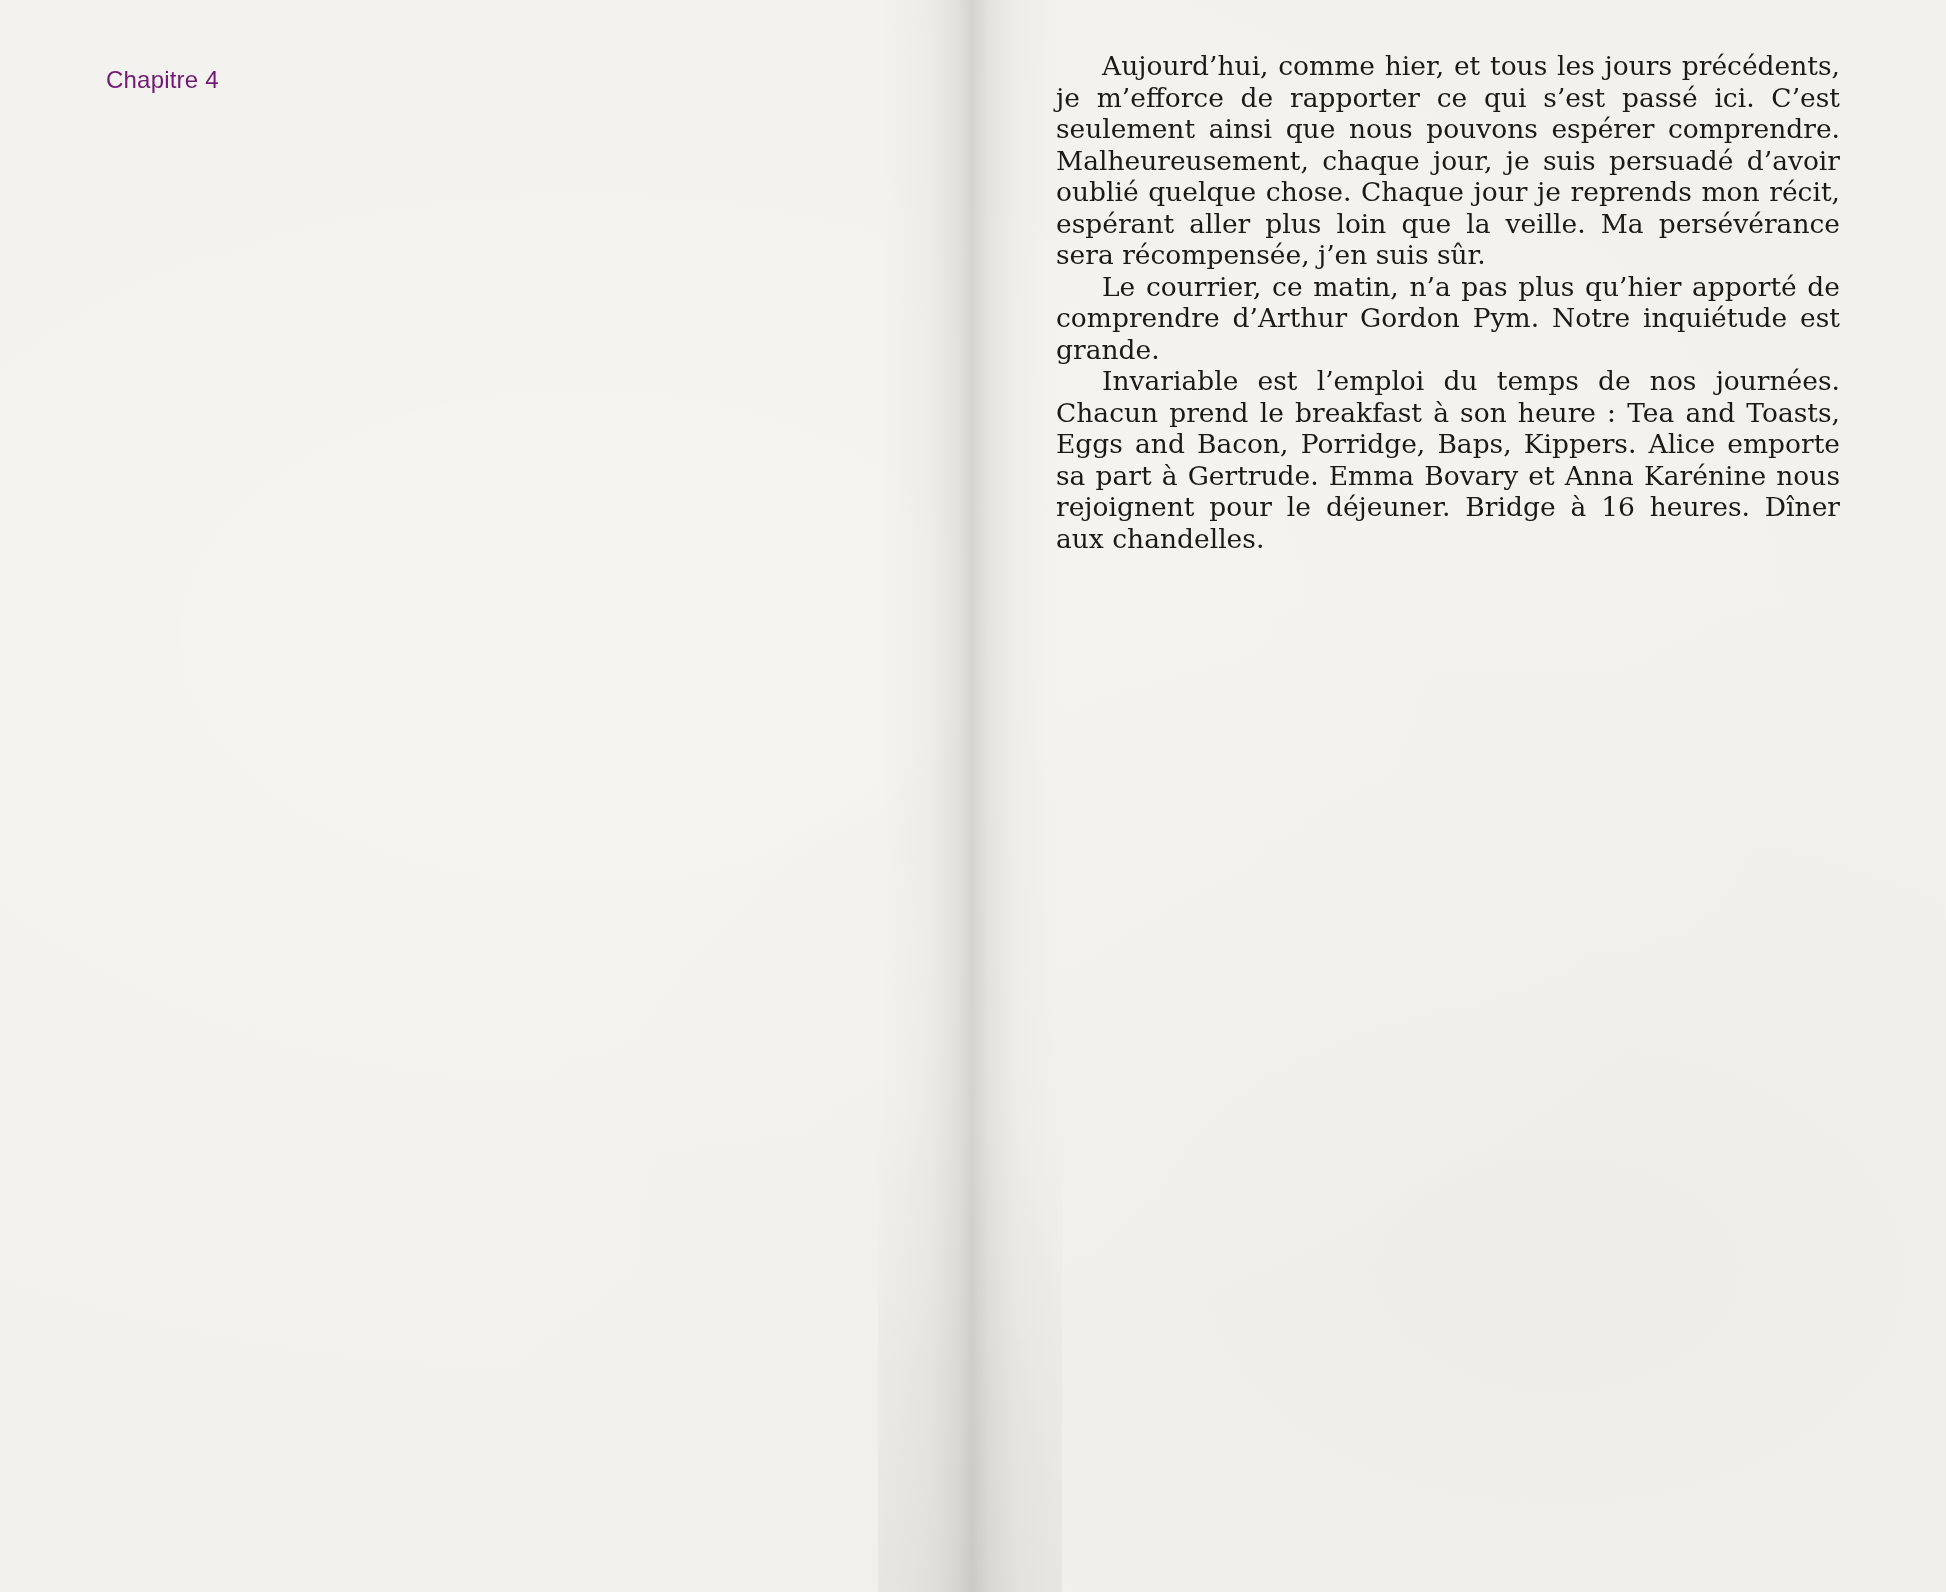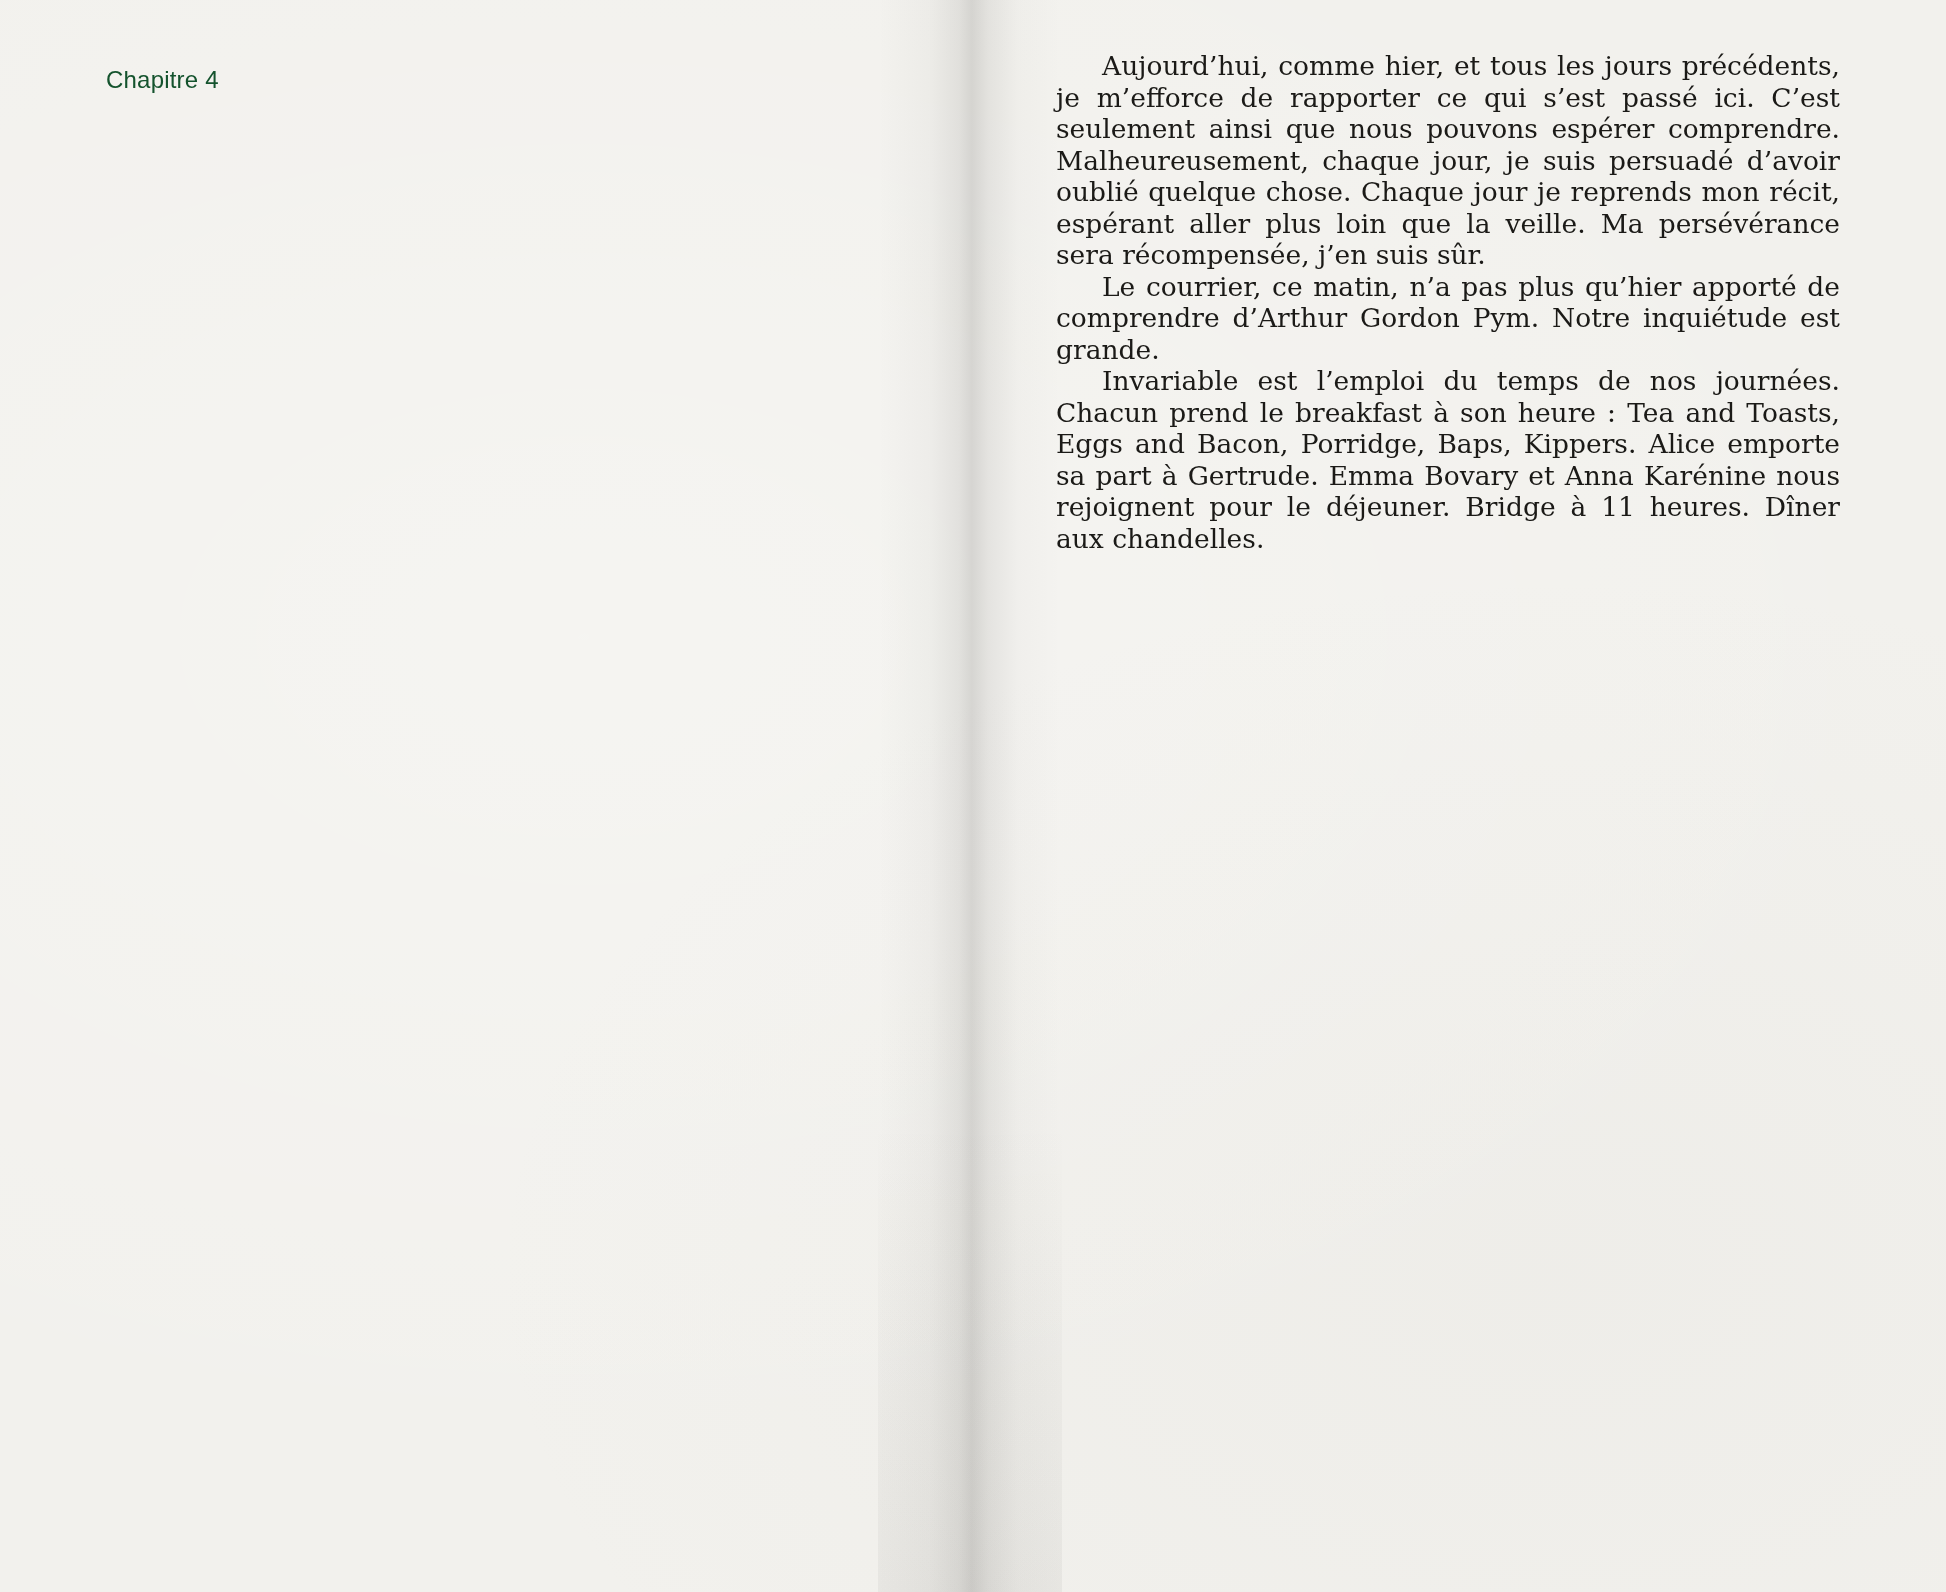--- a/index.html
+++ b/index.html
@@ -61,21 +61,21 @@
   }
 
   .chapter-heading {
     position: absolute;
     left: 106px;
     top: 66px;
     font-family: "Liberation Sans", sans-serif;
     font-size: 24px;
     line-height: 28px;
     letter-spacing: 0.2px;
-    color: #14532d;
+    color: #701a75;
   }
 
   .body-text {
     position: absolute;
     left: 88px;              
     top: 50px;
     width: 784px;
     color: #1b1a17;
     font-size: 26.5px;
     line-height: 31.5px;
@@ -95,19 +95,19 @@
 <div class="spread">
 
   <div class="page page-left">
     <div class="chapter-heading">Chapitre 4</div>
   </div>
 
   <div class="page page-right">
     <div class="body-text">
       <p>Aujourd’hui, comme hier, et tous les jours précédents, je m’efforce de rapporter ce qui s’est passé ici. C’est seulement ainsi que nous pouvons espérer comprendre. Malheureusement, chaque jour, je suis persuadé d’avoir oublié quelque chose. Chaque jour je reprends mon récit, espérant aller plus loin que la veille. Ma persévérance sera récompensée, j’en suis sûr.</p>
       <p>Le courrier, ce matin, n’a pas plus qu’hier apporté de comprendre d’Arthur Gordon Pym. Notre inquiétude est grande.</p>
-      <p>Invariable est l’emploi du temps de nos journées. Chacun prend le breakfast à son heure : Tea and Toasts, Eggs and Bacon, Porridge, Baps, Kippers. Alice emporte sa part à Gertrude. Emma Bovary et Anna Karénine nous rejoignent pour le déjeuner. Bridge à 11 heures. Dîner aux chandelles.</p>
+      <p>Invariable est l’emploi du temps de nos journées. Chacun prend le breakfast à son heure : Tea and Toasts, Eggs and Bacon, Porridge, Baps, Kippers. Alice emporte sa part à Gertrude. Emma Bovary et Anna Karénine nous rejoignent pour le déjeuner. Bridge à 16 heures. Dîner aux chandelles.</p>
     </div>
   </div>
 
   <div class="gutter-shadow"></div>
 
 </div>
 
 </body></html>

